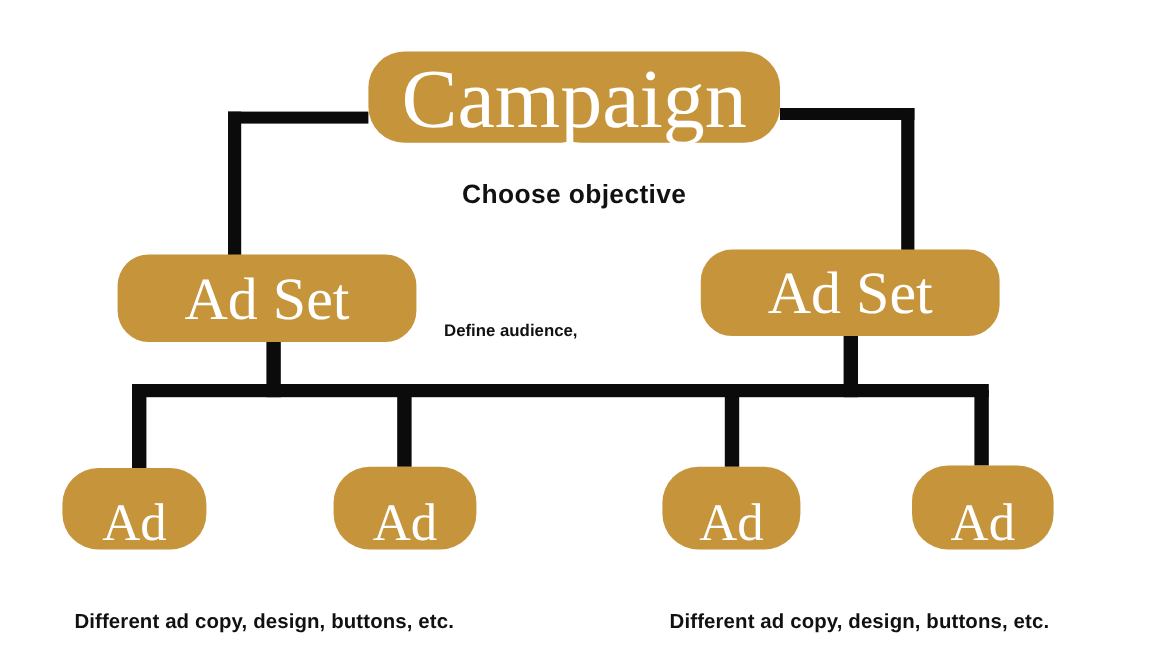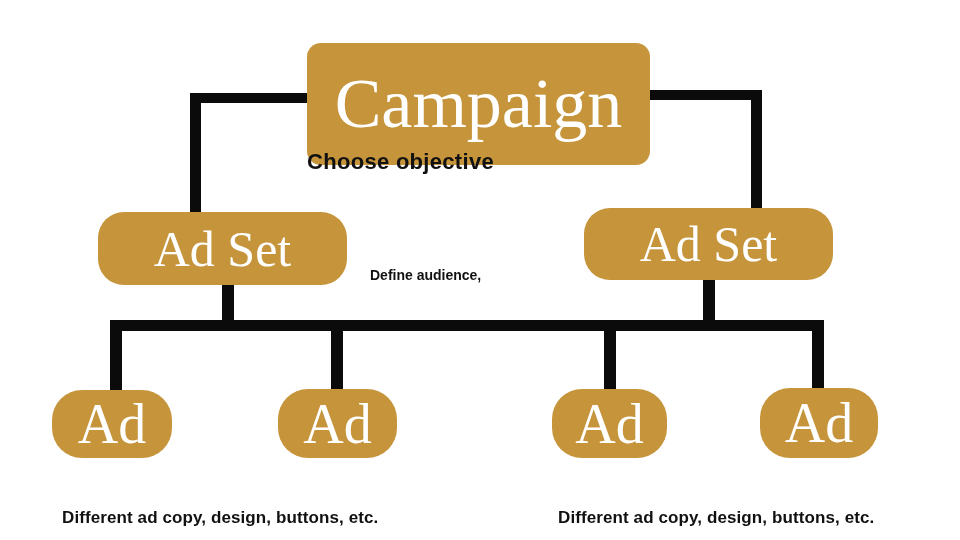--- a/index.html
+++ b/index.html
@@ -17,32 +17,32 @@
     position: absolute;
     background: #c5943b;
     color: #ffffff;
     display: flex;
     align-items: center;
     justify-content: center;
     font-family: "Liberation Serif", "DejaVu Serif", serif;
     line-height: 1;
   }
   .node-campaign {
-    left: 307px; top: 43px; width: 343px; height: 122px;
-    border-radius: 14px; font-size: 70px;
+    left: 307px; top: 43px; width: 343px; height: 76px;
+    border-radius: 30px; font-size: 70px; align-items: flex-end;
   }
   .node-adset-left {
     left: 98px; top: 212px; width: 249px; height: 73px;
     border-radius: 26px; font-size: 50px;
   }
   .node-adset-right {
     left: 584px; top: 208px; width: 249px; height: 72px;
     border-radius: 26px; font-size: 50px;
   }
-  .node-ad { border-radius: 30px; font-size: 56px; }
+  .node-ad { border-radius: 30px; font-size: 44px; align-items: flex-end; }
   .node-ad-1 { left: 52px;  top: 390px; width: 120px; height: 68px; }
   .node-ad-2 { left: 278px; top: 389px; width: 119px; height: 69px; }
   .node-ad-3 { left: 552px; top: 389px; width: 115px; height: 69px; }
   .node-ad-4 { left: 760px; top: 388px; width: 118px; height: 70px; }
 
   .line { position: absolute; background: #0b0b0b; }
   .l-tl-h { left: 190px; top: 93px;  width: 117px; height: 10px; }
   .l-tl-v { left: 190px; top: 93px;  width: 11px;  height: 120px; }
   .l-tr-h { left: 650px; top: 90px;  width: 112px; height: 10px; }
   .l-tr-v { left: 751px; top: 90px;  width: 11px;  height: 119px; }
@@ -55,21 +55,21 @@
   .l-d4   { left: 812px; top: 325px; width: 12px;  height: 63px; }
 
   .caption {
     position: absolute;
     color: #111111;
     font-weight: 700;
     white-space: nowrap;
   }
   .caption-choose {
     left: 307px; top: 149px; width: 343px;
-    font-size: 22px; letter-spacing: 0.3px;
+    text-align: center; font-size: 22px; letter-spacing: 0.3px;
   }
   .caption-define {
     left: 370px; top: 265px; width: 195px;
     font-size: 14px; line-height: 1.45;
     font-weight: 700;
   }
   .caption-ads { font-size: 17px; top: 508px; letter-spacing: 0.1px; }
   .caption-ads-left  { left: 62px; }
   .caption-ads-right { left: 558px; }
 </style>

